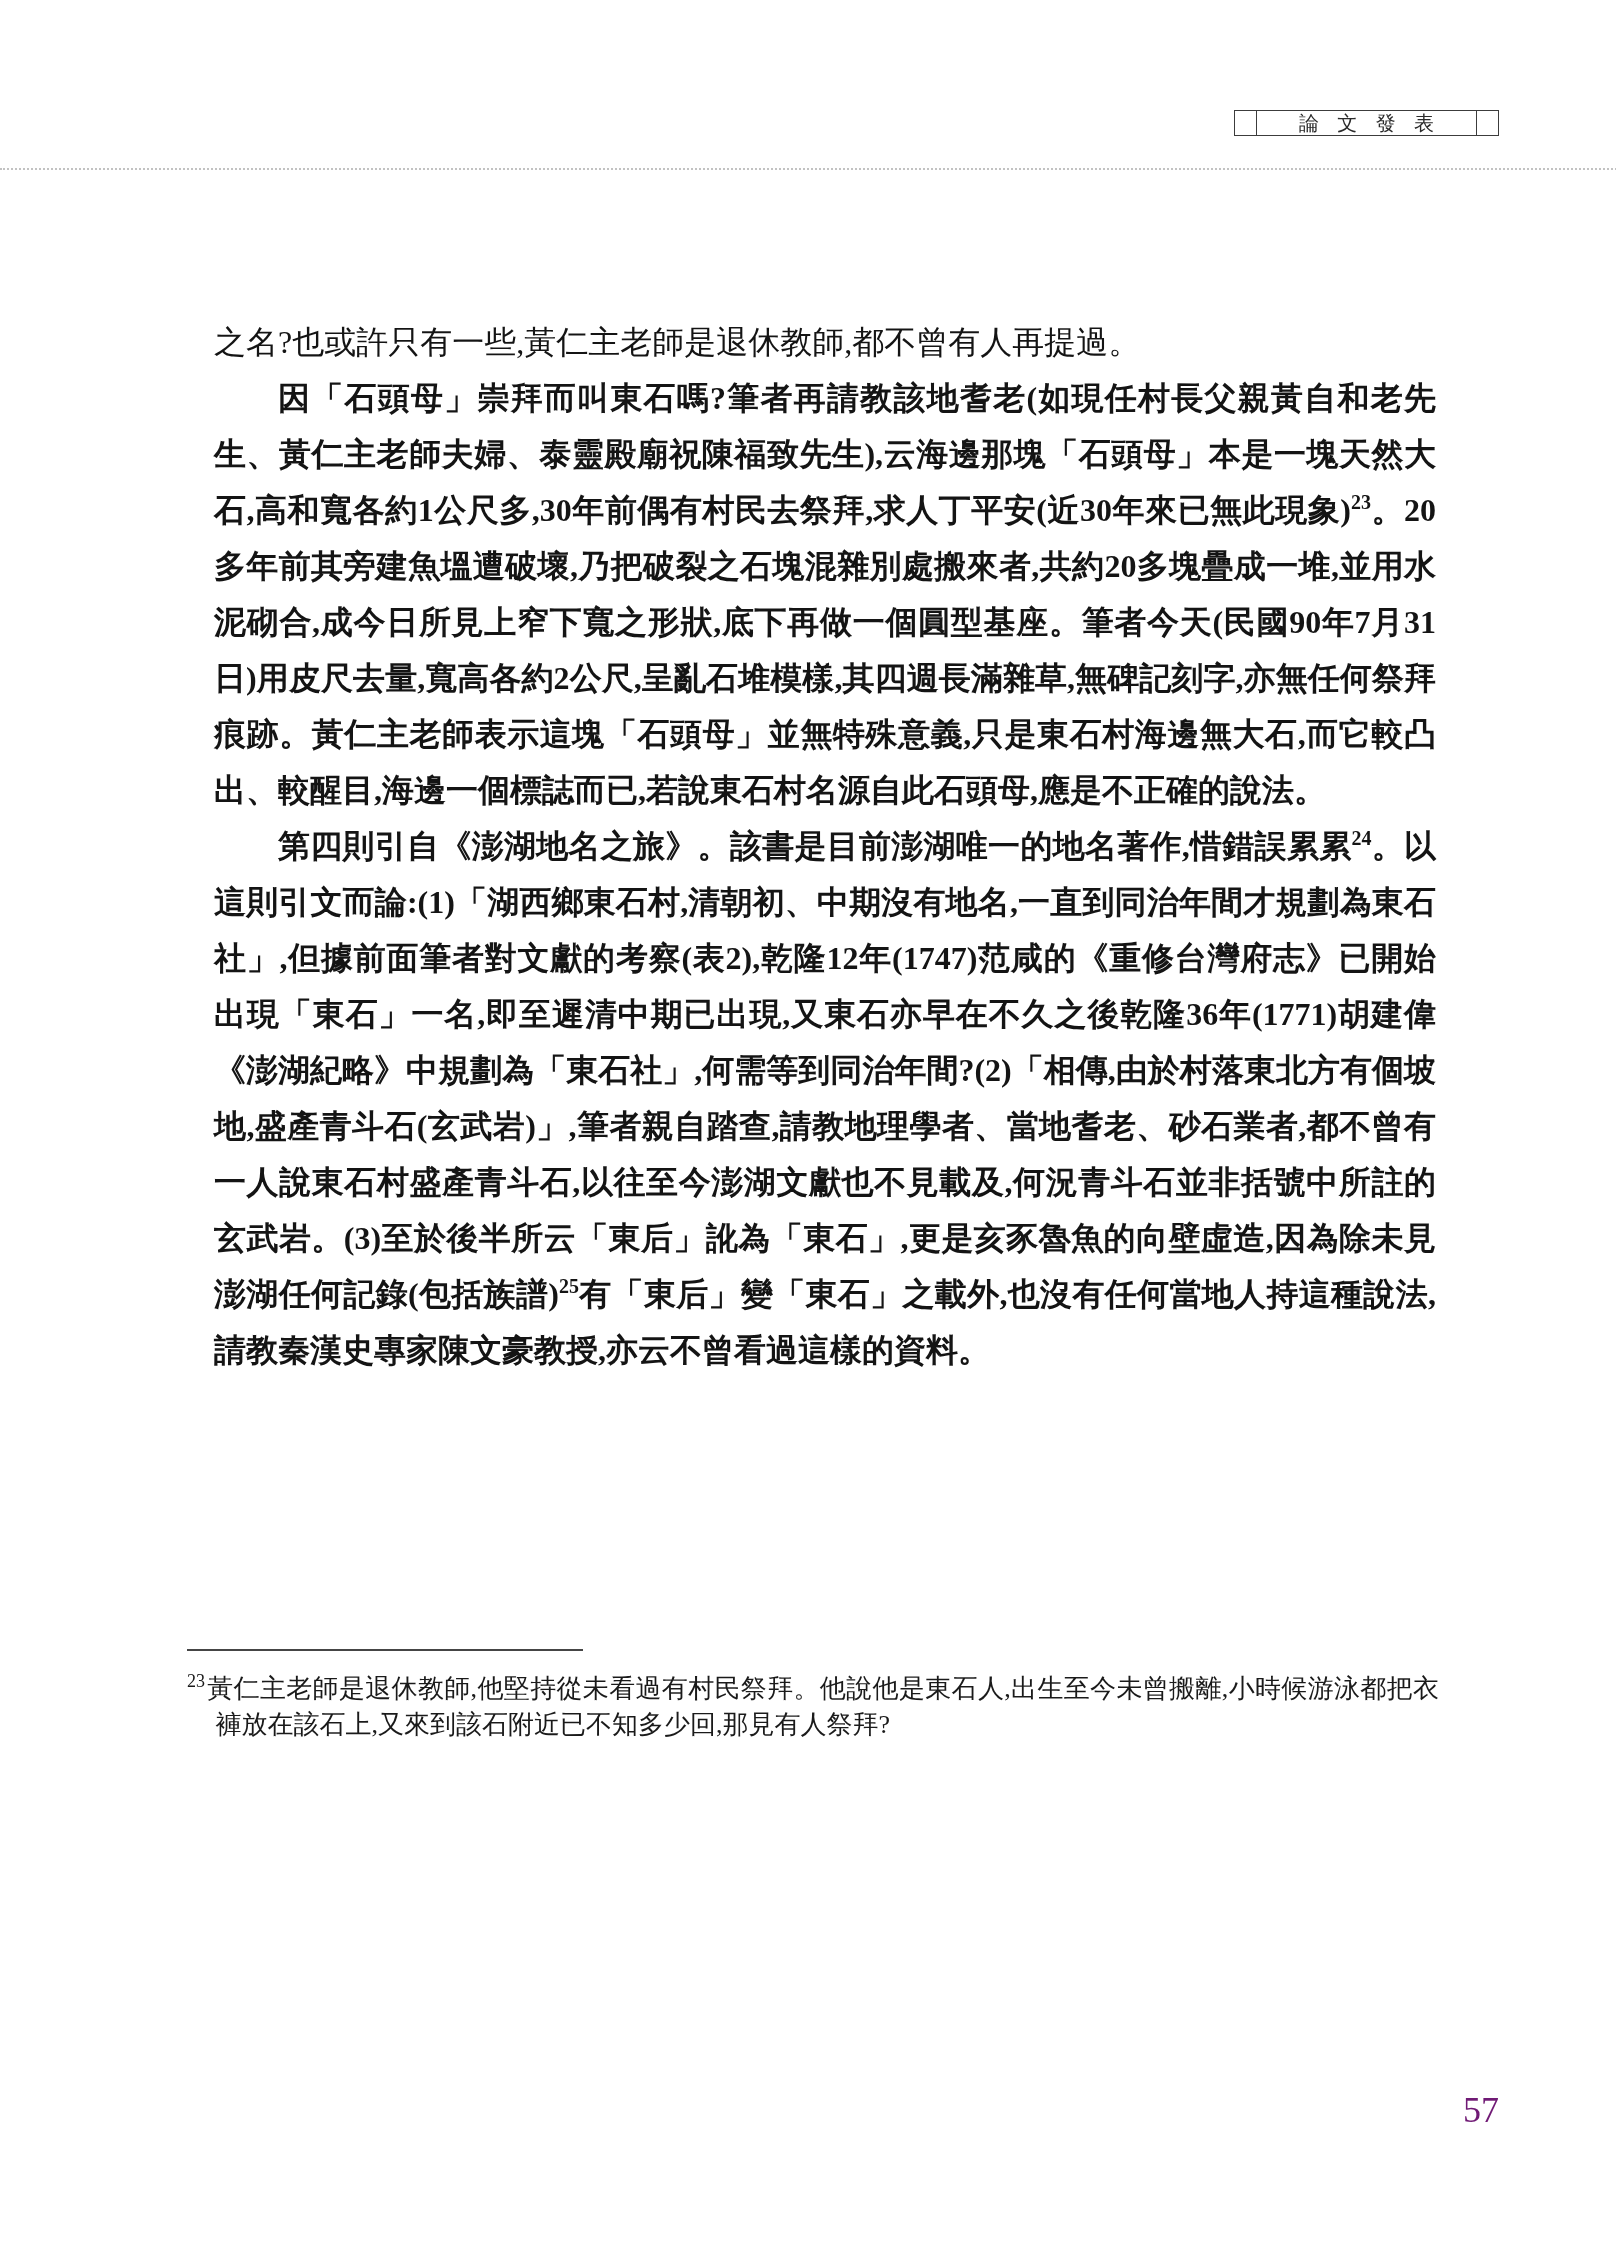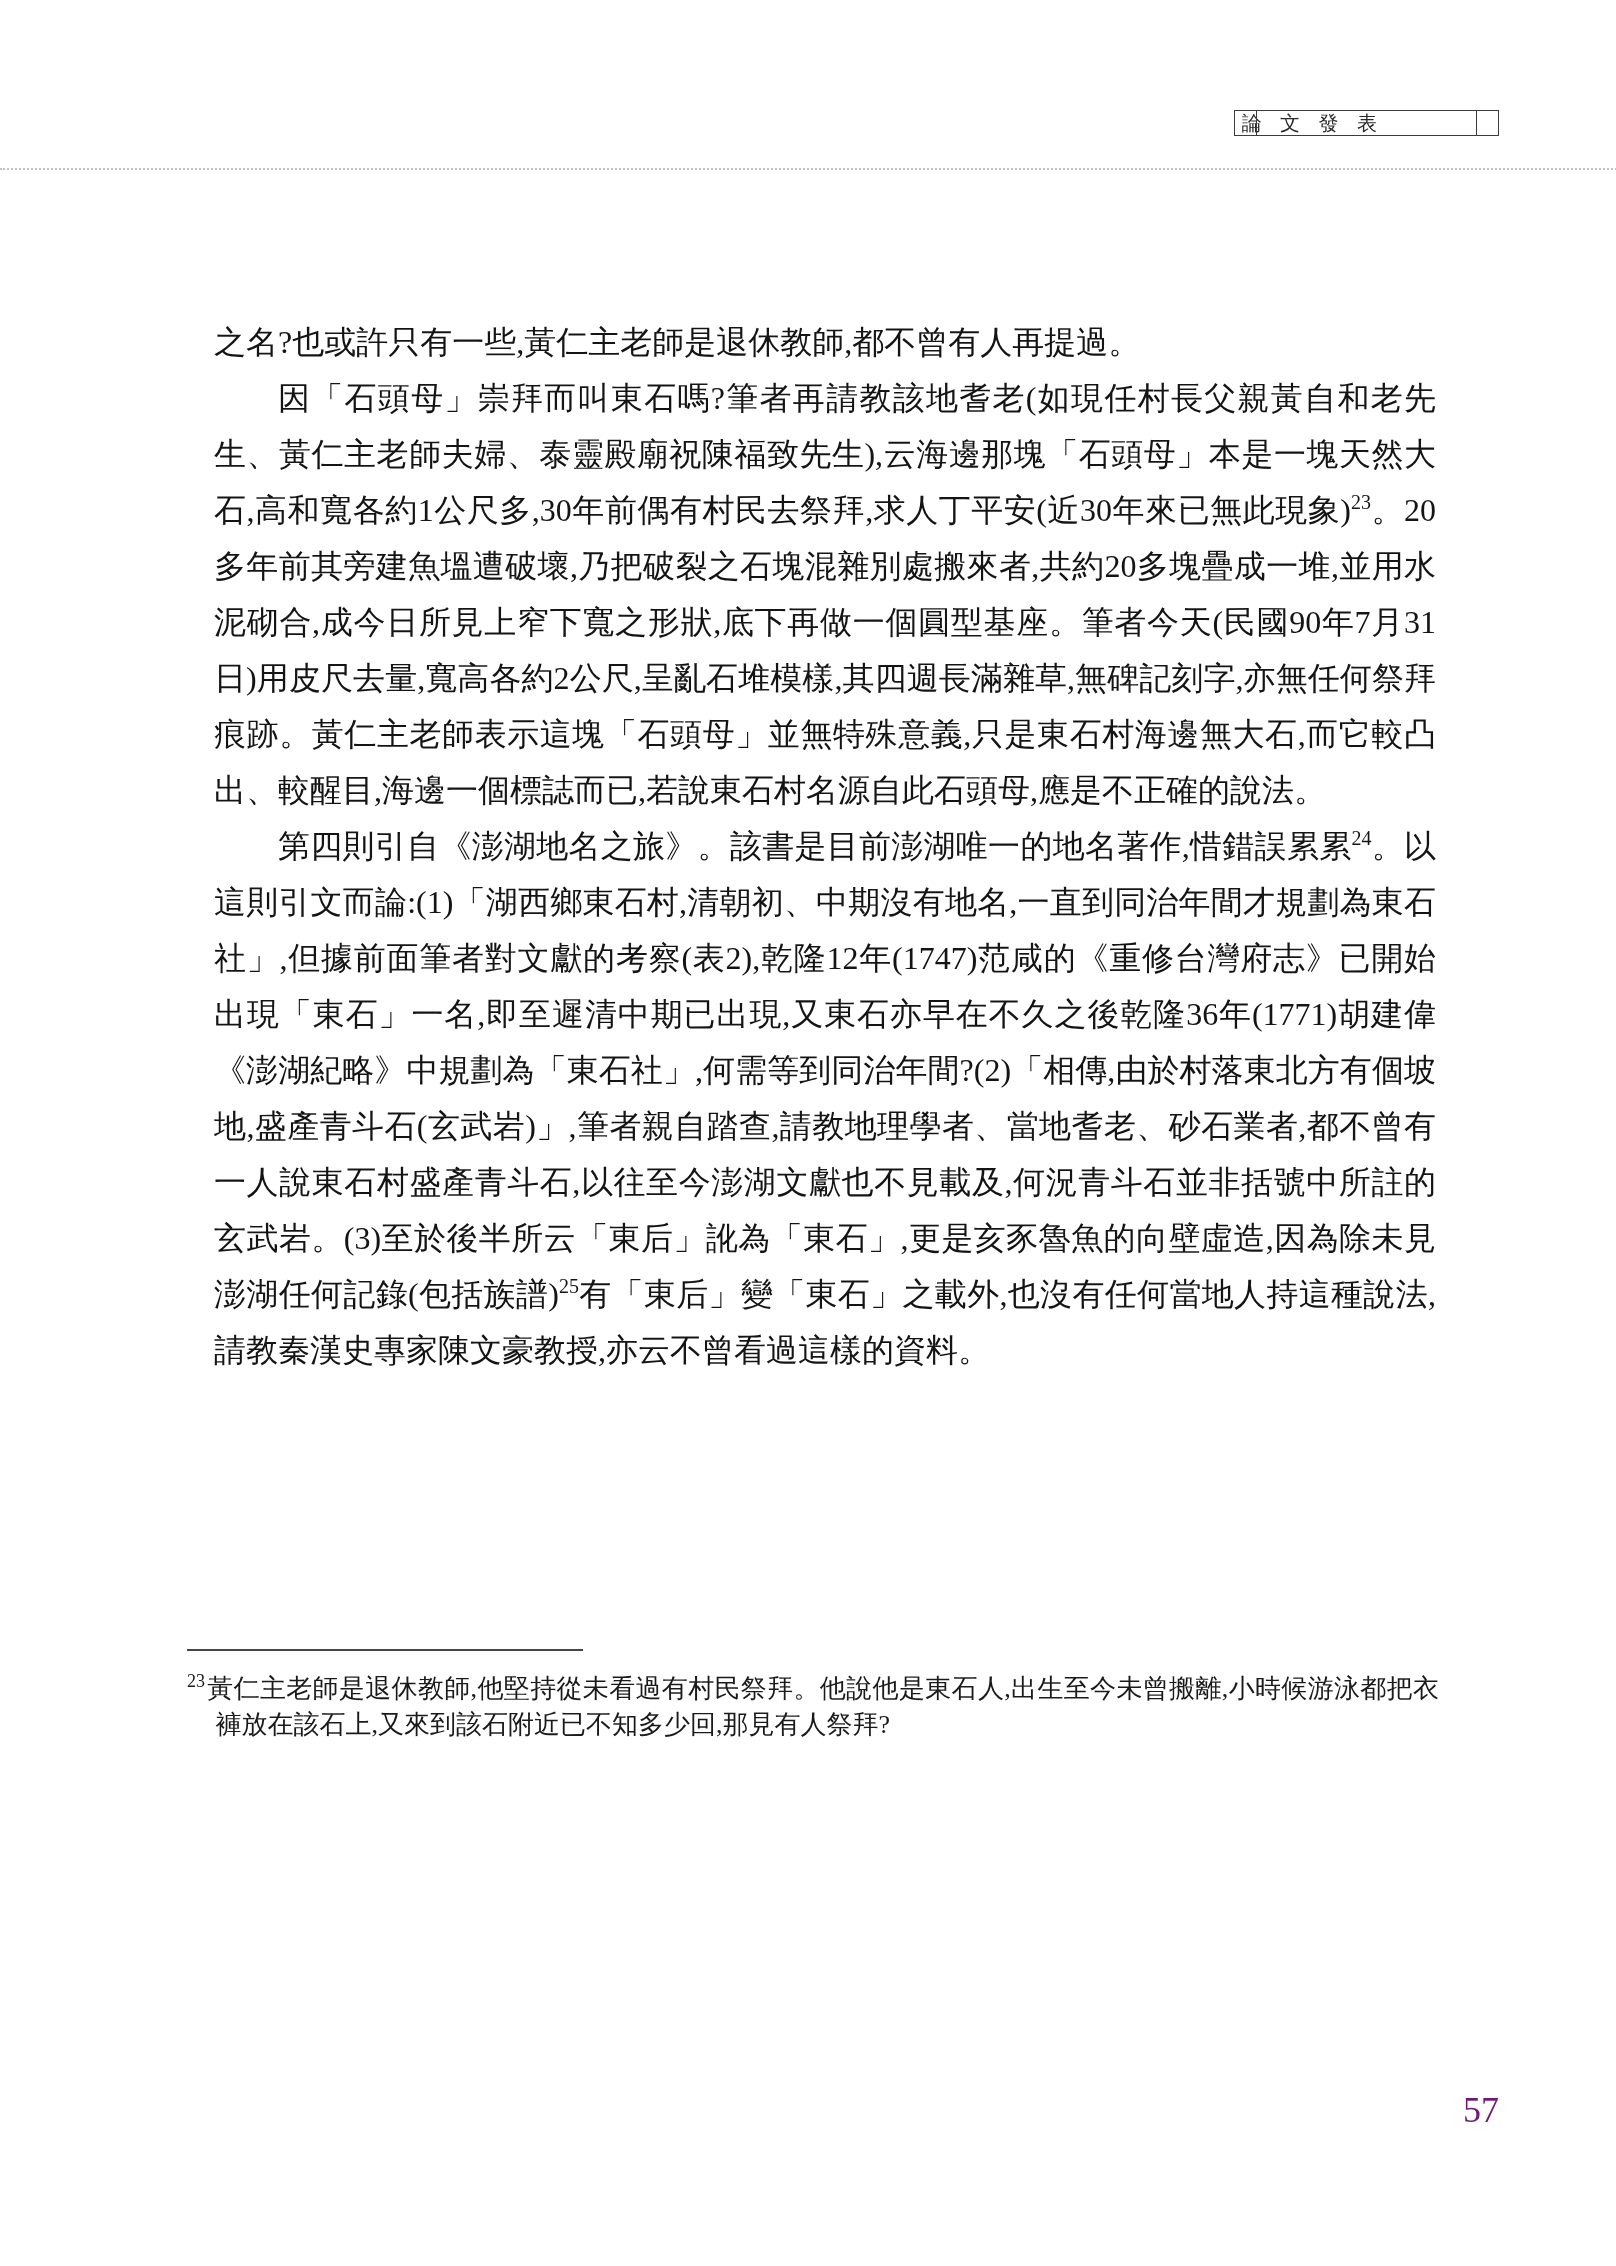--- a/index.html
+++ b/index.html
@@ -4,38 +4,38 @@
 <style>
   html,body{margin:0;padding:0;}
   body{
     width:1617px;height:2266px;position:relative;background:#ffffff;
     font-family:"Liberation Serif","DejaVu Serif",serif;color:#161616;
   }
   .page{position:absolute;inset:0;}
   
   .header-box{
     position:absolute;left:1234px;top:110px;width:263px;height:24px;
-    border:1.9px solid #3c3c3c;display:flex;align-items:center;
+    border:1.9px solid #3c3c3c;display:flex;align-items:center;justify-content:center;
   }
   .header-box .endcap{position:absolute;top:0;bottom:0;width:0;border-left:1.9px solid #3c3c3c;}
   .header-box .endcap.left{left:21px;}
   .header-box .endcap.right{right:21px;}
   .header-title{
     font-size:20px;letter-spacing:6.7px;color:#2a2a2a;white-space:nowrap;
     font-family:"Liberation Serif","DejaVu Serif",serif;line-height:1;padding-left:6.7px;
   }
   
   .dotted-rule{position:absolute;left:0;top:168px;width:1617px;height:0;border-top:2.9px dotted #c2c2c2;}
   
   .body-text{
     position:absolute;left:214px;top:314px;width:1222px;
     font-size:32px;line-height:56px;text-align:justify;color:#141414;
   }
   .body-text p.para{margin:0;padding:0;}
-  .body-text p.para.indent{text-indent:2em;}
+  .body-text p.para.indent{text-indent:2em;font-weight:bold;}
   .body-text sup{font-size:20px;line-height:0;}
   
   .fn-rule{position:absolute;left:187px;top:1649px;width:396px;height:0;border-top:2.9px solid #454545;}
   
   .footnotes{
     position:absolute;left:187px;top:1671px;width:1252px;
     font-size:26px;line-height:36px;text-align:justify;color:#1a1a1a;
   }
   .footnote{margin:0 0 14.3px 0;padding-left:28.5px;text-indent:-28.5px;}
   .footnote sup{font-size:18px;line-height:0;margin-right:1.9px;}

